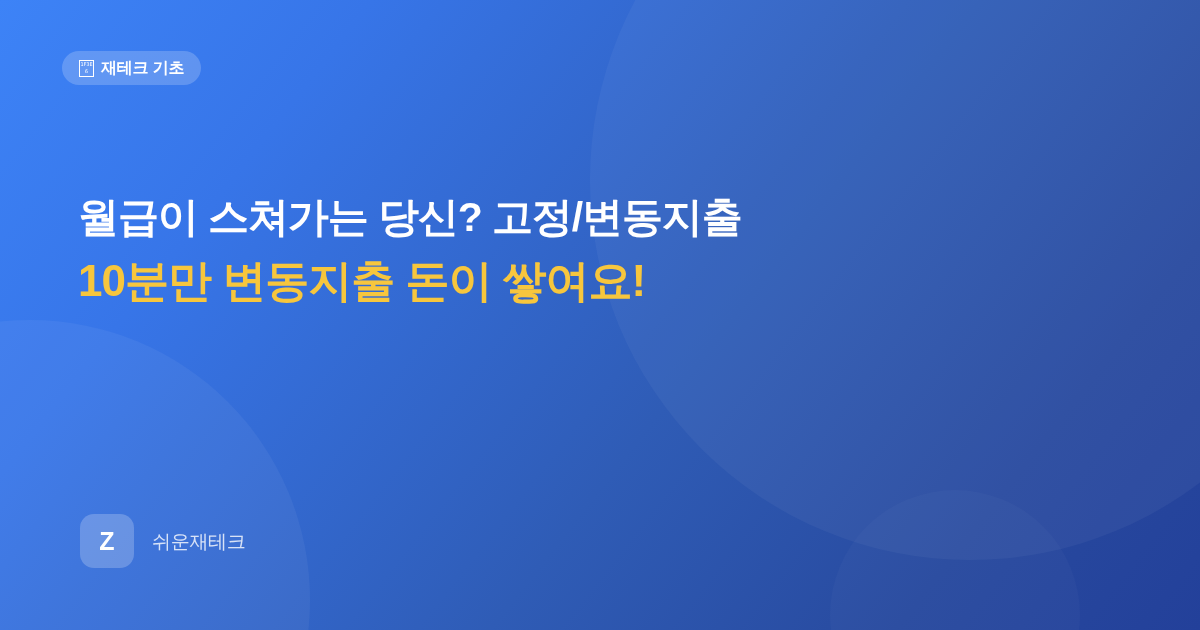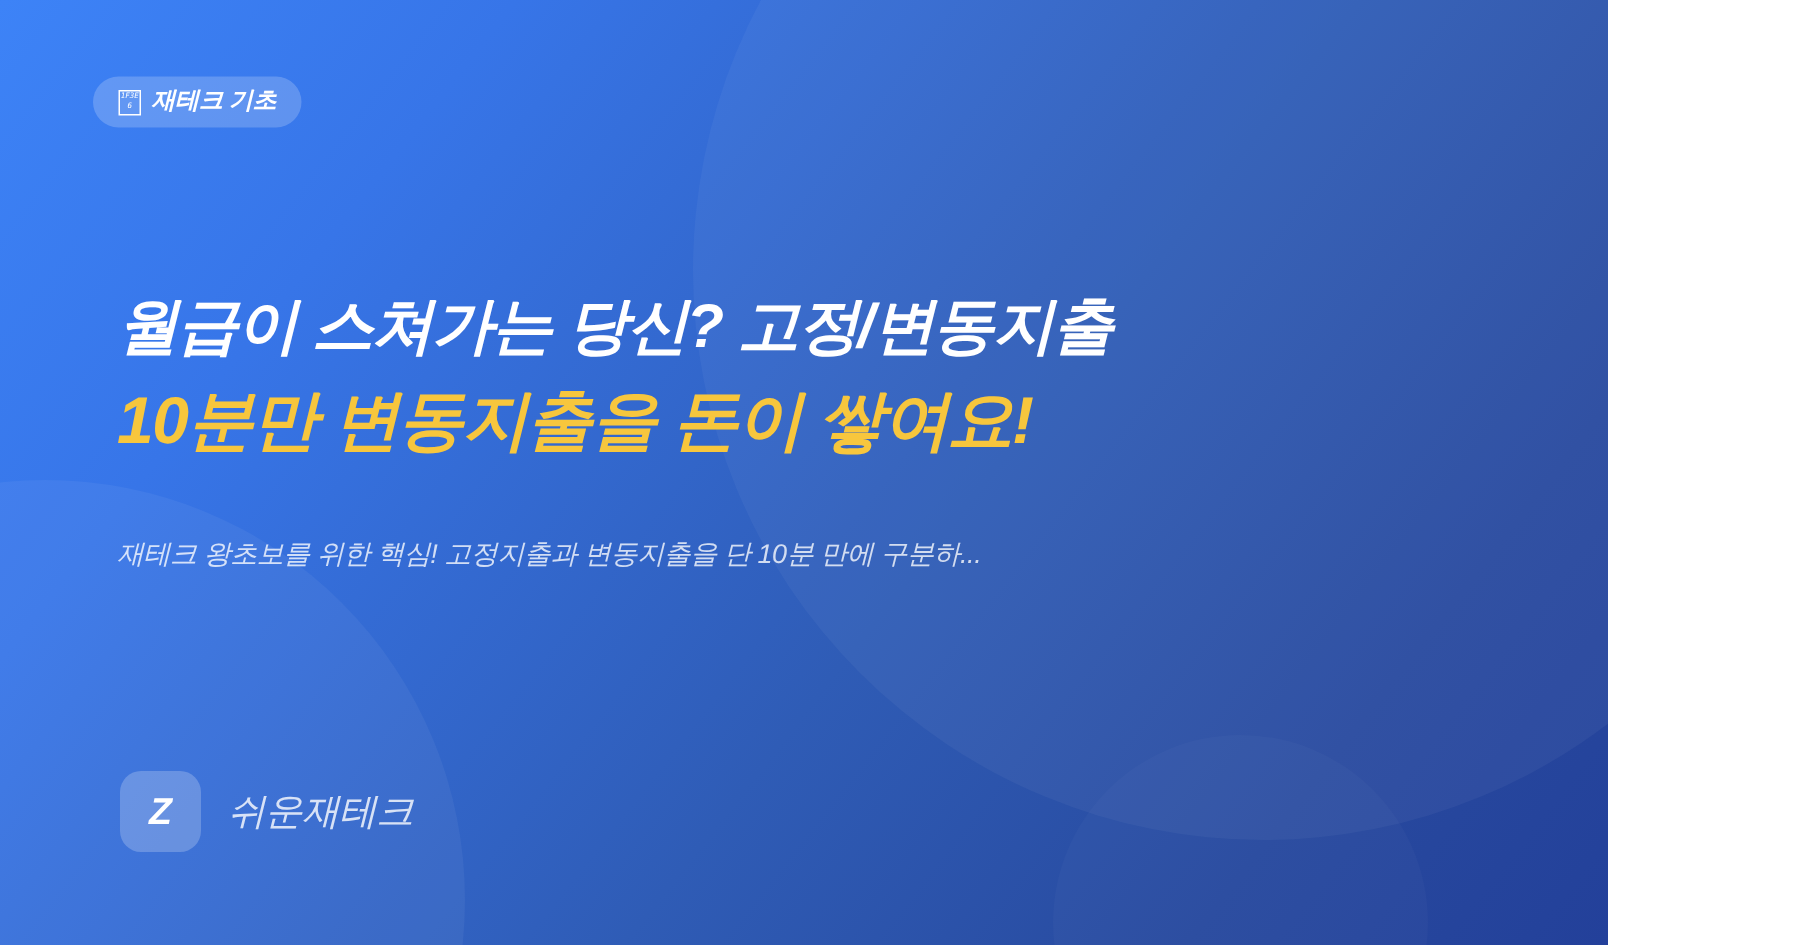--- a/index.html
+++ b/index.html
@@ -5,26 +5,25 @@
 <style>
   html, body {
     margin: 0;
     padding: 0;
     background: #ffffff;
   }
   * { box-sizing: border-box; }
 
   .card {
     position: relative;
-    width: 1072px;
+    width: 1200px;
     height: 630px;
     overflow: hidden;
     font-family: "Liberation Sans", "DejaVu Sans", sans-serif;
     background: linear-gradient(128deg, #3d83f7 0%, #3775e8 22%, #2f5cb6 58%, #284a9f 82%, #23409a 100%);
-    font-style: italic;
   }
 
   
   .deco {
     position: absolute;
     border-radius: 50%;
     pointer-events: none;
   }
   .deco-right {
     width: 760px;
@@ -138,21 +137,21 @@
     color: #ffffff;
     font-size: 25px;
     font-weight: bold;
     display: flex;
     align-items: center;
     justify-content: center;
     line-height: 1;
     letter-spacing: 0;
   }
   .site-name {
-    font-size: 25px;
+    font-size: 19px;
     color: rgba(255,255,255,0.80);
     letter-spacing: -0.3px;
     line-height: 1;
   }
 </style>
 </head>
 <body>
 
 <div class="card">
 
@@ -160,22 +159,21 @@
   <div class="deco deco-left"></div>
   <div class="deco deco-small"></div>
 
   <div class="badge">
     <span class="badge-icon">1F3E6</span>
     <span>재테크 기초</span>
   </div>
 
   <div class="content">
     <h1 class="title-line-1">월급이 스쳐가는 당신? 고정/변동지출</h1>
-    <h2 class="title-line-2">10분만 변동지출을 돈이 쌓여요!</h2>
-    <p class="description">재테크 왕초보를 위한 핵심! 고정지출과 변동지출을 단 10분 만에 구분하...</p>
+    <h2 class="title-line-2">10분만 변동지출 돈이 쌓여요!</h2>
   </div>
 
   <div class="footer">
     <div class="avatar">Z</div>
     <div class="site-name">쉬운재테크</div>
   </div>
 
 </div>
 
 </body></html>

